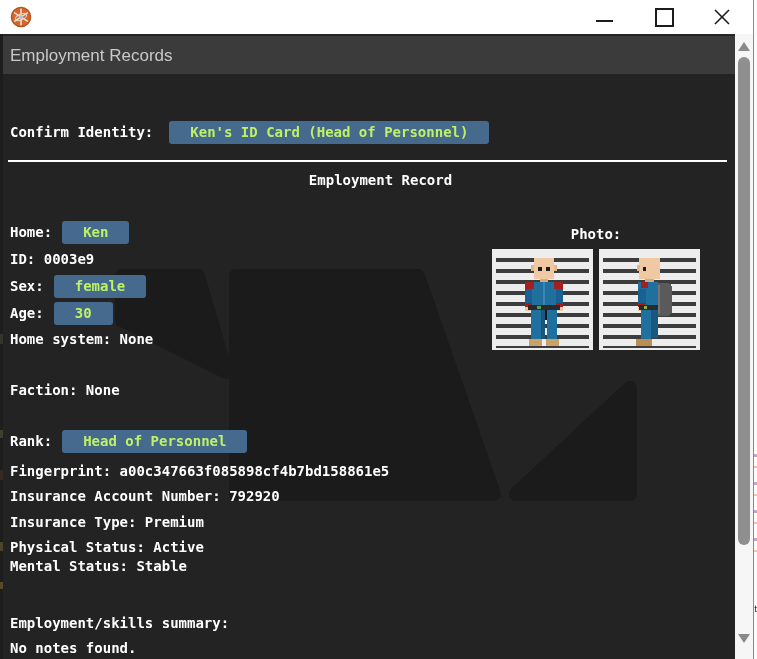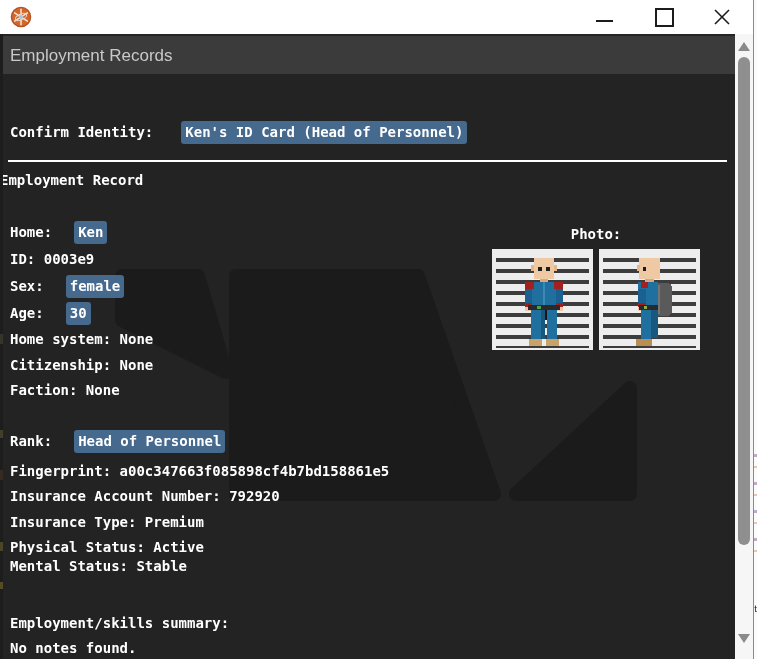--- a/index.html
+++ b/index.html
@@ -19,25 +19,25 @@
   
   .frame{position:absolute;left:0;top:34px;width:735px;height:625px;background:#232323;overflow:hidden;}
   .frame-header{position:absolute;left:0;top:0;width:735px;height:39px;background:#3b3b3b;border-top:2px solid #252525;border-bottom:1px solid #f97316;display:flex;align-items:center;}
   .frame-header span{font-family:"Liberation Sans", sans-serif;font-size:17px;color:#c9c9c9;margin-left:10px;}
   .content{position:absolute;left:0;top:40px;width:735px;height:585px;background:#232323;}
   .watermark{position:absolute;left:0;top:0;width:735px;height:585px;pointer-events:none;}
   
   .mono{font-family:"DejaVu Sans Mono", monospace;font-weight:700;font-size:14px;color:#ffffff;white-space:pre;}
   .row{position:absolute;left:10px;display:flex;align-items:center;}
   .line{position:absolute;left:10px;height:17px;line-height:17px;}
-  .gbtn{display:inline-block;background:#46698e;color:#ffffff;border:none;border-radius:3px;
+  .gbtn{display:inline-block;background:#46698e;color:#bef264;border:none;border-radius:3px;
         font-family:"DejaVu Sans Mono", monospace;font-weight:700;font-size:14px;
-        padding:3px 4px;line-height:17px;cursor:pointer;white-space:pre;margin-left:12px;}
+        padding:3px 21px;line-height:17px;cursor:pointer;white-space:pre;}
   .separator{position:absolute;left:8px;top:86px;width:719px;height:2px;background:#ffffff;}
-  .section-title{position:absolute;left:0;top:98px;width:735px;text-align:left;}
+  .section-title{position:absolute;left:13px;top:98px;width:735px;text-align:center;}
   
   .photo-label{position:absolute;left:492px;top:152px;width:208px;text-align:center;}
   .mugshot{position:absolute;top:175px;width:101px;height:101px;background:#ededed;overflow:hidden;}
   .mug1{left:492px;} .mug2{left:599px;}
   .stripes{position:absolute;left:4px;right:4px;top:2px;bottom:2px;
      background:repeating-linear-gradient(180deg,#ededed 0 7px,#3c3c3c 7px 11px);filter:blur(0.4px);}
   .mugshot svg{position:absolute;left:0;top:0;}
   
   .scrollbar{position:absolute;left:735px;top:34px;width:18px;height:625px;background:#f6f6f6;}
   .scroll-up{position:absolute;left:3px;top:8px;width:0;height:0;border-left:6px solid transparent;border-right:6px solid transparent;border-bottom:9px solid #8a8a8a;}
@@ -169,21 +169,20 @@
         <span class="mono">Sex:</span>
         <span style="width:10px;"></span>
         <button class="gbtn">female</button>
       </div>
       <div class="row" style="top:227px;height:24px;">
         <span class="mono">Age:</span>
         <span style="width:10px;"></span>
         <button class="gbtn">30</button>
       </div>
       <div class="line mono" style="top:257px;">Home system: None</div>
-      <div class="line mono" style="top:283px;">Citizenship: None</div>
       <div class="line mono" style="top:308px;">Faction: None</div>
       <div class="row" style="top:355px;height:24px;">
         <span class="mono">Rank:</span>
         <span style="width:10px;"></span>
         <button class="gbtn">Head of Personnel</button>
       </div>
       <div class="line mono" style="top:389px;">Fingerprint: a00c347663f085898cf4b7bd158861e5</div>
       <div class="line mono" style="top:414px;">Insurance Account Number: 792920</div>
       <div class="line mono" style="top:440px;">Insurance Type: Premium</div>
       <div class="line mono" style="top:465px;">Physical Status: Active</div>

